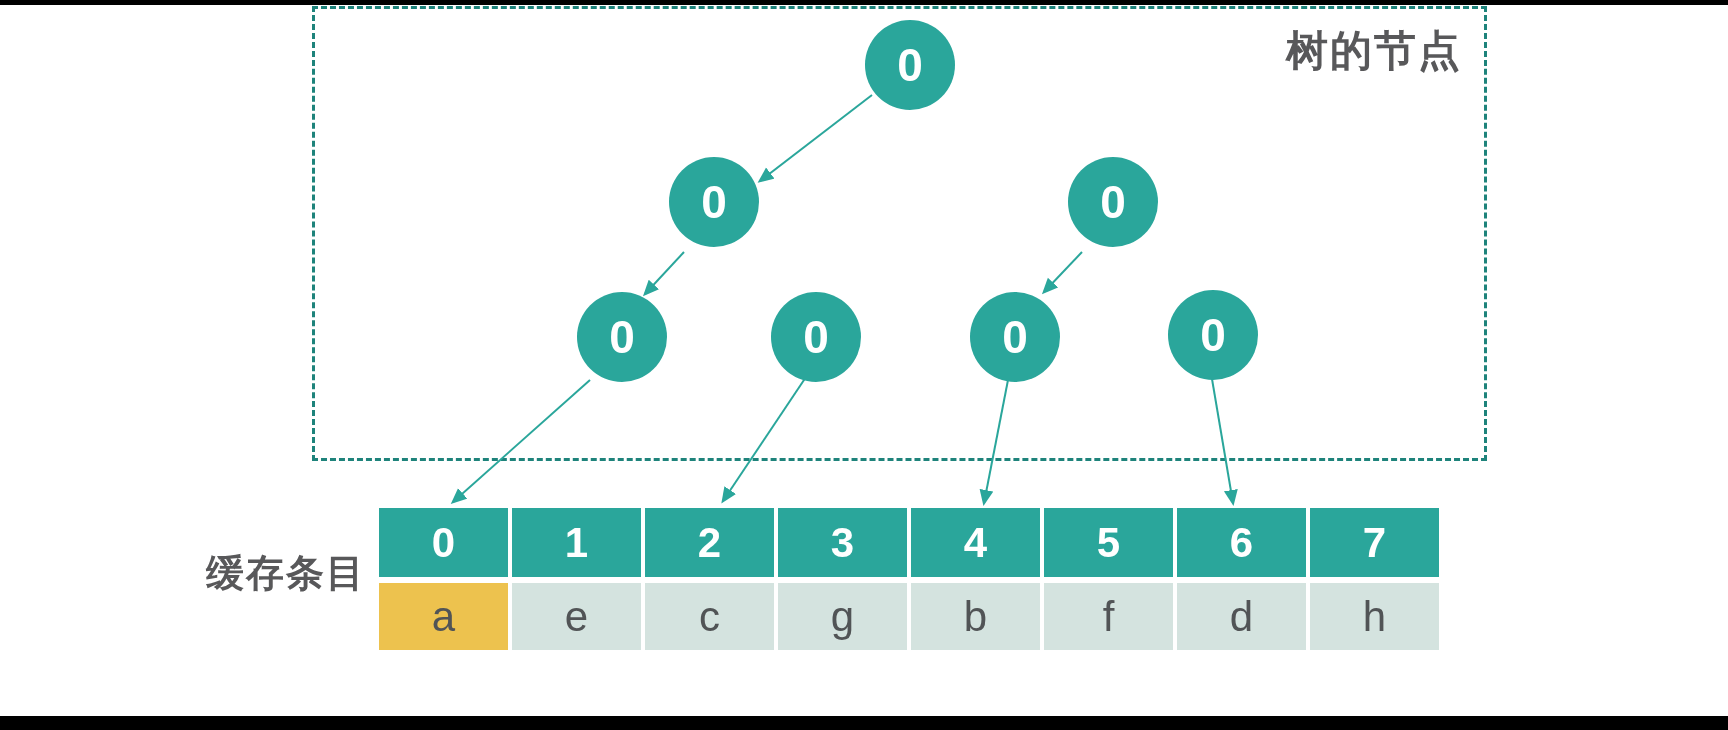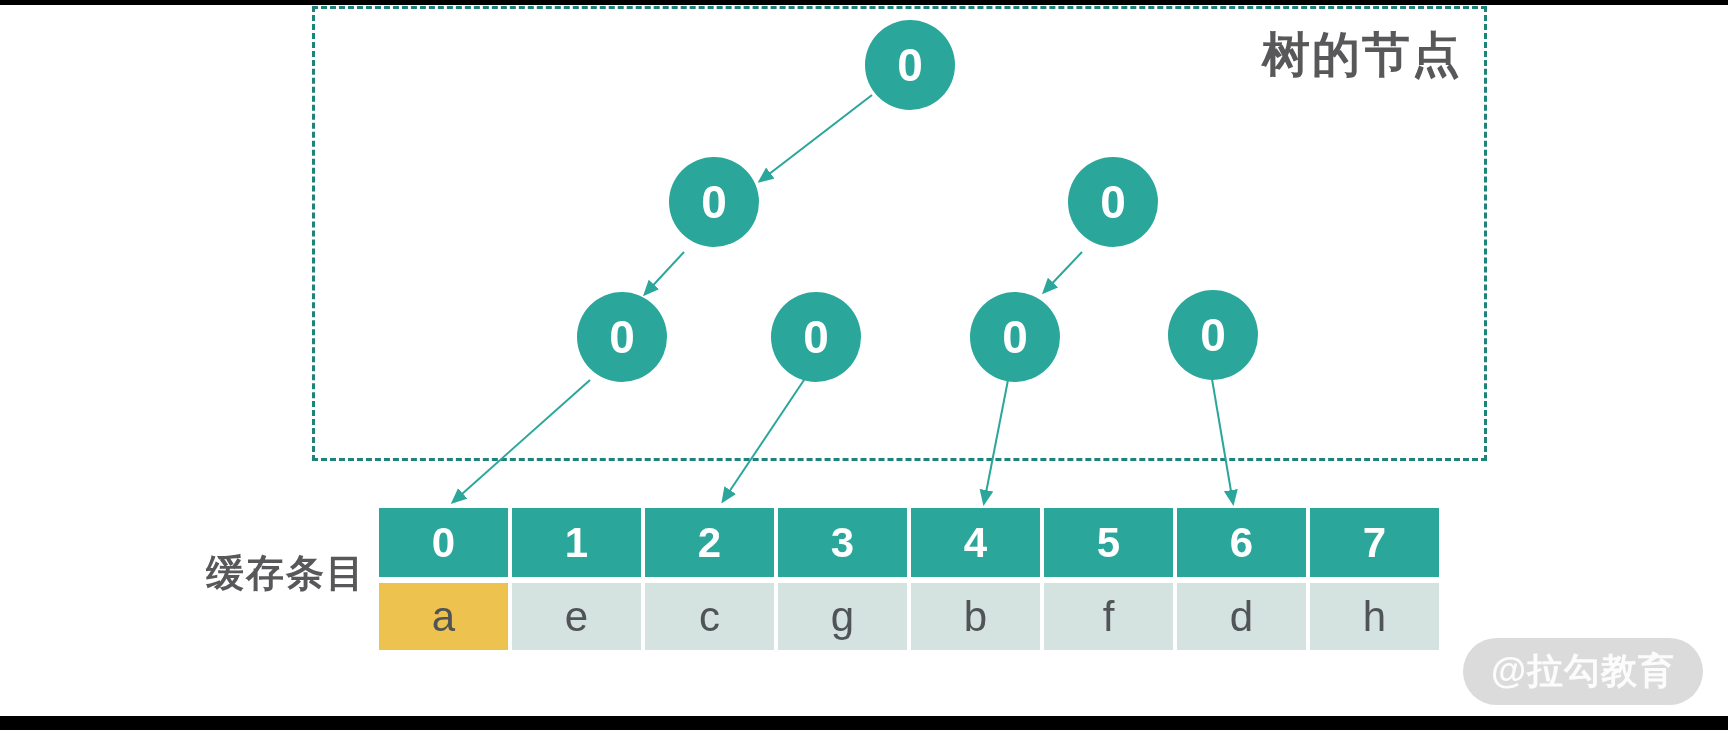--- a/index.html
+++ b/index.html
@@ -17,21 +17,21 @@
   html,body{width:1728px;height:730px;background:#fff;
     font-family:"Liberation Sans","DejaVu Sans",sans-serif;}
   .stage{position:relative;width:1728px;height:730px;background:#fff;overflow:hidden;}
 
   .letterbox{position:absolute;left:0;width:1728px;background:var(--letterbox);}
   .letterbox.top{top:0;height:5px;}
   .letterbox.bottom{top:716px;height:14px;}
 
   .tree-panel{position:absolute;left:312px;top:6px;width:1175px;height:455px;
     border:3px dashed var(--dash-teal);}
-  .panel-title{position:absolute;top:14px;right:22px;font-size:48px;font-weight:700;
+  .panel-title{position:absolute;top:14px;right:22px;font-size:42px;font-weight:700;
     color:var(--label-gray);letter-spacing:2px;font-family:Liberation Mono, monospace;}
 
   .tree-svg{position:absolute;left:0;top:0;width:1728px;height:730px;pointer-events:none;}
 
   .cache-label{position:absolute;left:178px;top:548px;font-size:38px;font-weight:700;
     color:var(--label-gray);letter-spacing:2px;margin-left:28px;}
 
   .cache-table{position:absolute;left:379px;top:508px;width:1060px;}
   .row{display:flex;gap:4px;}
   .row.values{margin-top:6px;}
@@ -114,17 +114,16 @@
         <div class="cell">c</div>
         <div class="cell">g</div>
         <div class="cell">b</div>
         <div class="cell">f</div>
         <div class="cell">d</div>
         <div class="cell">h</div>
       </div>
   </div>
 
 
-  <div class="watermark">@拉勾教育</div>
 
   <div class="letterbox bottom"></div>
 
 </div>
 
 </body></html>

